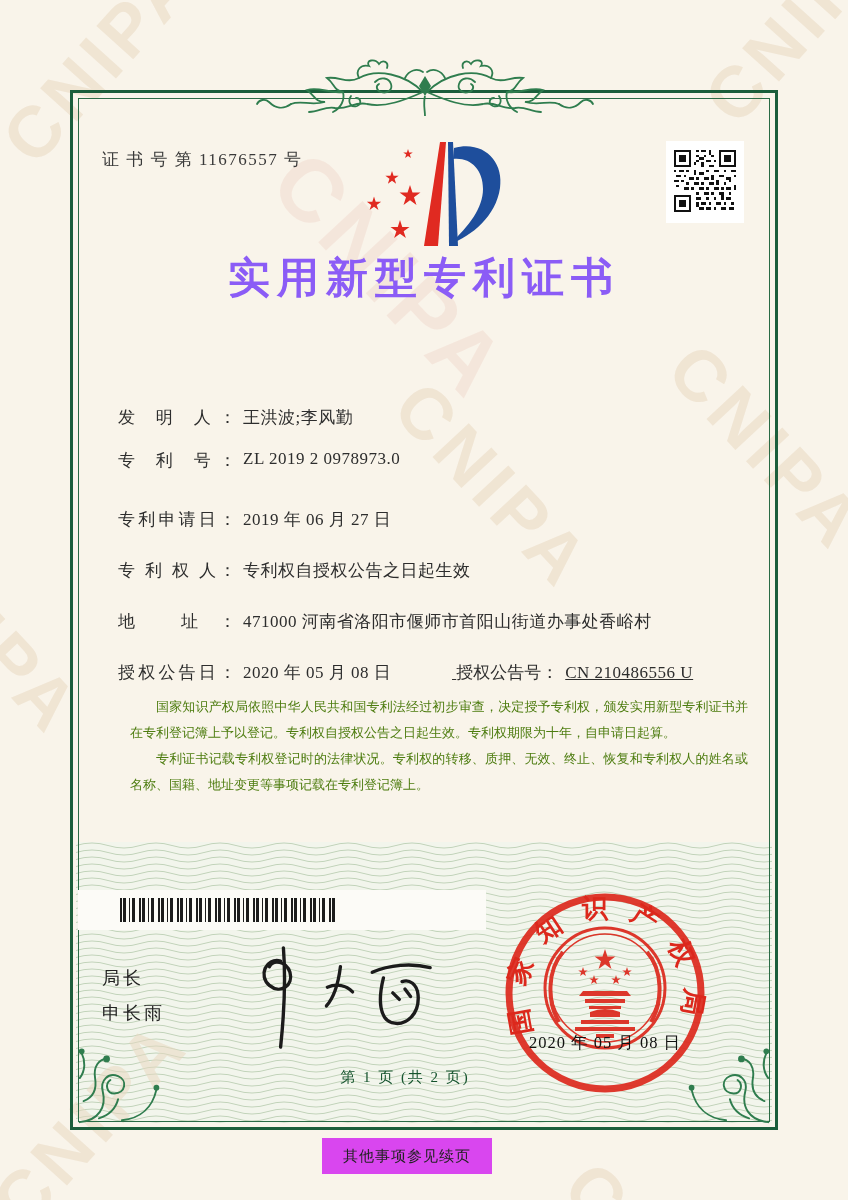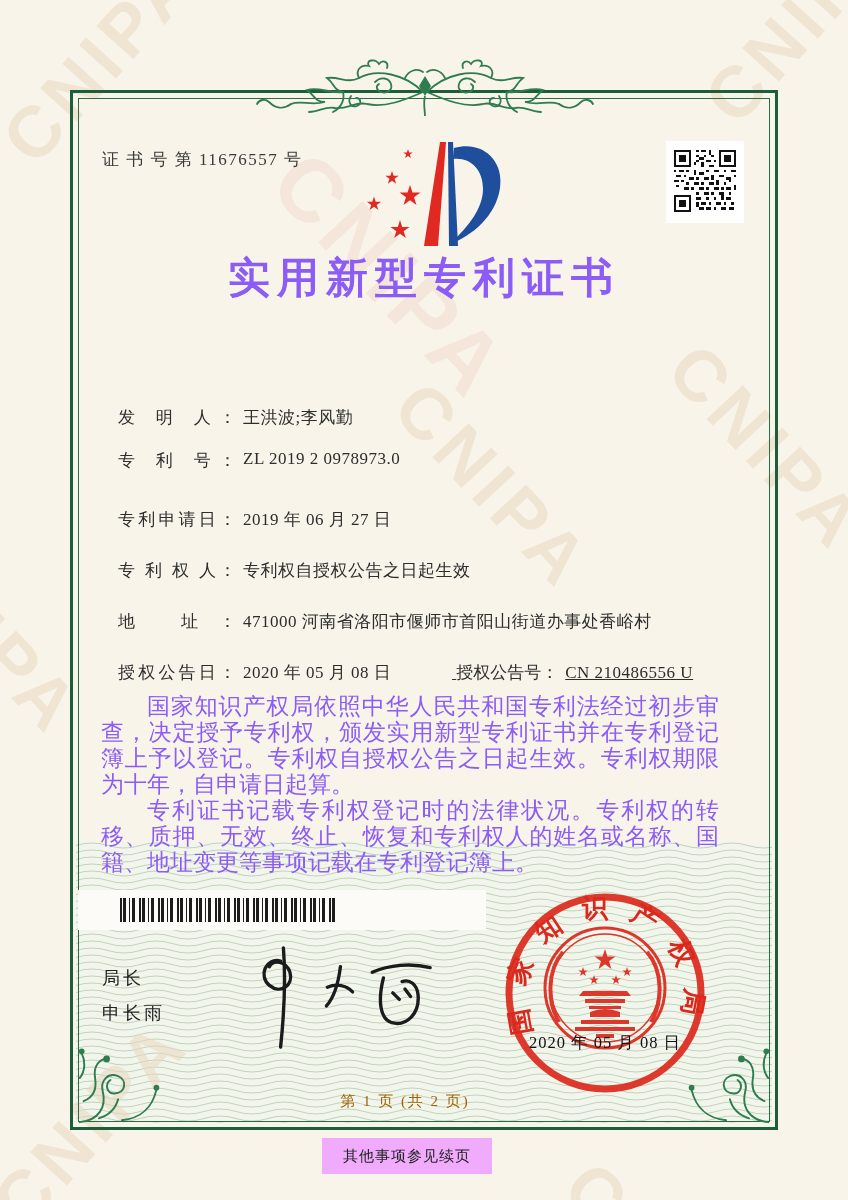--- a/index.html
+++ b/index.html
@@ -33,41 +33,41 @@
   .title{position:absolute; left:70px; top:250px; width:708px; text-align:center;
     font-size:42px; font-weight:700; letter-spacing:7px; color:#8b5cf6; z-index:5;}
   
   .frow{position:absolute; left:118px; font-size:17px; color:#2d2d2d;
     white-space:nowrap; z-index:5;}
   .flabel{display:inline-block; width:118px; text-align:justify; text-align-last:justify;
     vertical-align:top;}
   .fvalue{margin-left:7px; letter-spacing:.5px;}
   .fpair1{display:inline-block; width:334px;}
   
-  .body-text{position:absolute; left:101px; top:694px; width:618px; z-index:5;
-    font-size:23px; line-height:26px; color:#8b5cf6; text-align:justify;}
+  .body-text{position:absolute; left:130px; top:694px; width:618px; z-index:5;
+    font-size:13px; line-height:26px; color:#4d7c0f; text-align:justify;}
   .body-text p{margin:0; text-indent:2em;}
   
   .white-strip{position:absolute; left:78px; top:890px; width:408px; height:40px;
     background:#fcfbf7; z-index:4;}
   .barcode{position:absolute; left:120px; top:898px; width:218px; height:24px; z-index:5;
     background:repeating-linear-gradient(90deg,
       #1c1c1c 0 2px,#fcfbf7 2px 3px,#1c1c1c 3px 6px,#fcfbf7 6px 9px,
       #1c1c1c 9px 10px,#fcfbf7 10px 12px,#1c1c1c 12px 15px,#fcfbf7 15px 19px);}
   .signer{position:absolute; left:102px; z-index:5;
     font-family:"Liberation Sans","DejaVu Sans",sans-serif; font-size:18px;
     letter-spacing:3px; color:#222;}
   .signature{position:absolute; left:232px; top:940px; z-index:6;}
   .seal{position:absolute; left:500px; top:888px; z-index:6;}
   .seal-date{position:absolute; left:505px; top:1032px; width:200px; text-align:center;
     font-size:16.5px; letter-spacing:1px; color:#111; z-index:7;}
-  .page-indicator{position:absolute; left:60px; top:1092px; width:690px;
-    text-align:center; font-size:15px; letter-spacing:2px; color:#a16207; z-index:5;}
+  .page-indicator{position:absolute; left:60px; top:1068px; width:690px;
+    text-align:center; font-size:15px; letter-spacing:2px; color:#14532d; z-index:5;}
   .note-box{position:absolute; left:322px; top:1138px; width:170px; height:36px;
-    background:#f0abfc; z-index:5; text-align:center; line-height:36px;
+    background:#d946ef; z-index:5; text-align:center; line-height:36px;
     font-size:15px; letter-spacing:1px; color:#222;}
 </style>
 </head>
 <body>
 
 <div class="page">
 
   <svg class="waves" width="696" height="281" aria-hidden="true">
     <defs>
       <pattern id="wav" width="64" height="7" patternUnits="userSpaceOnUse">

